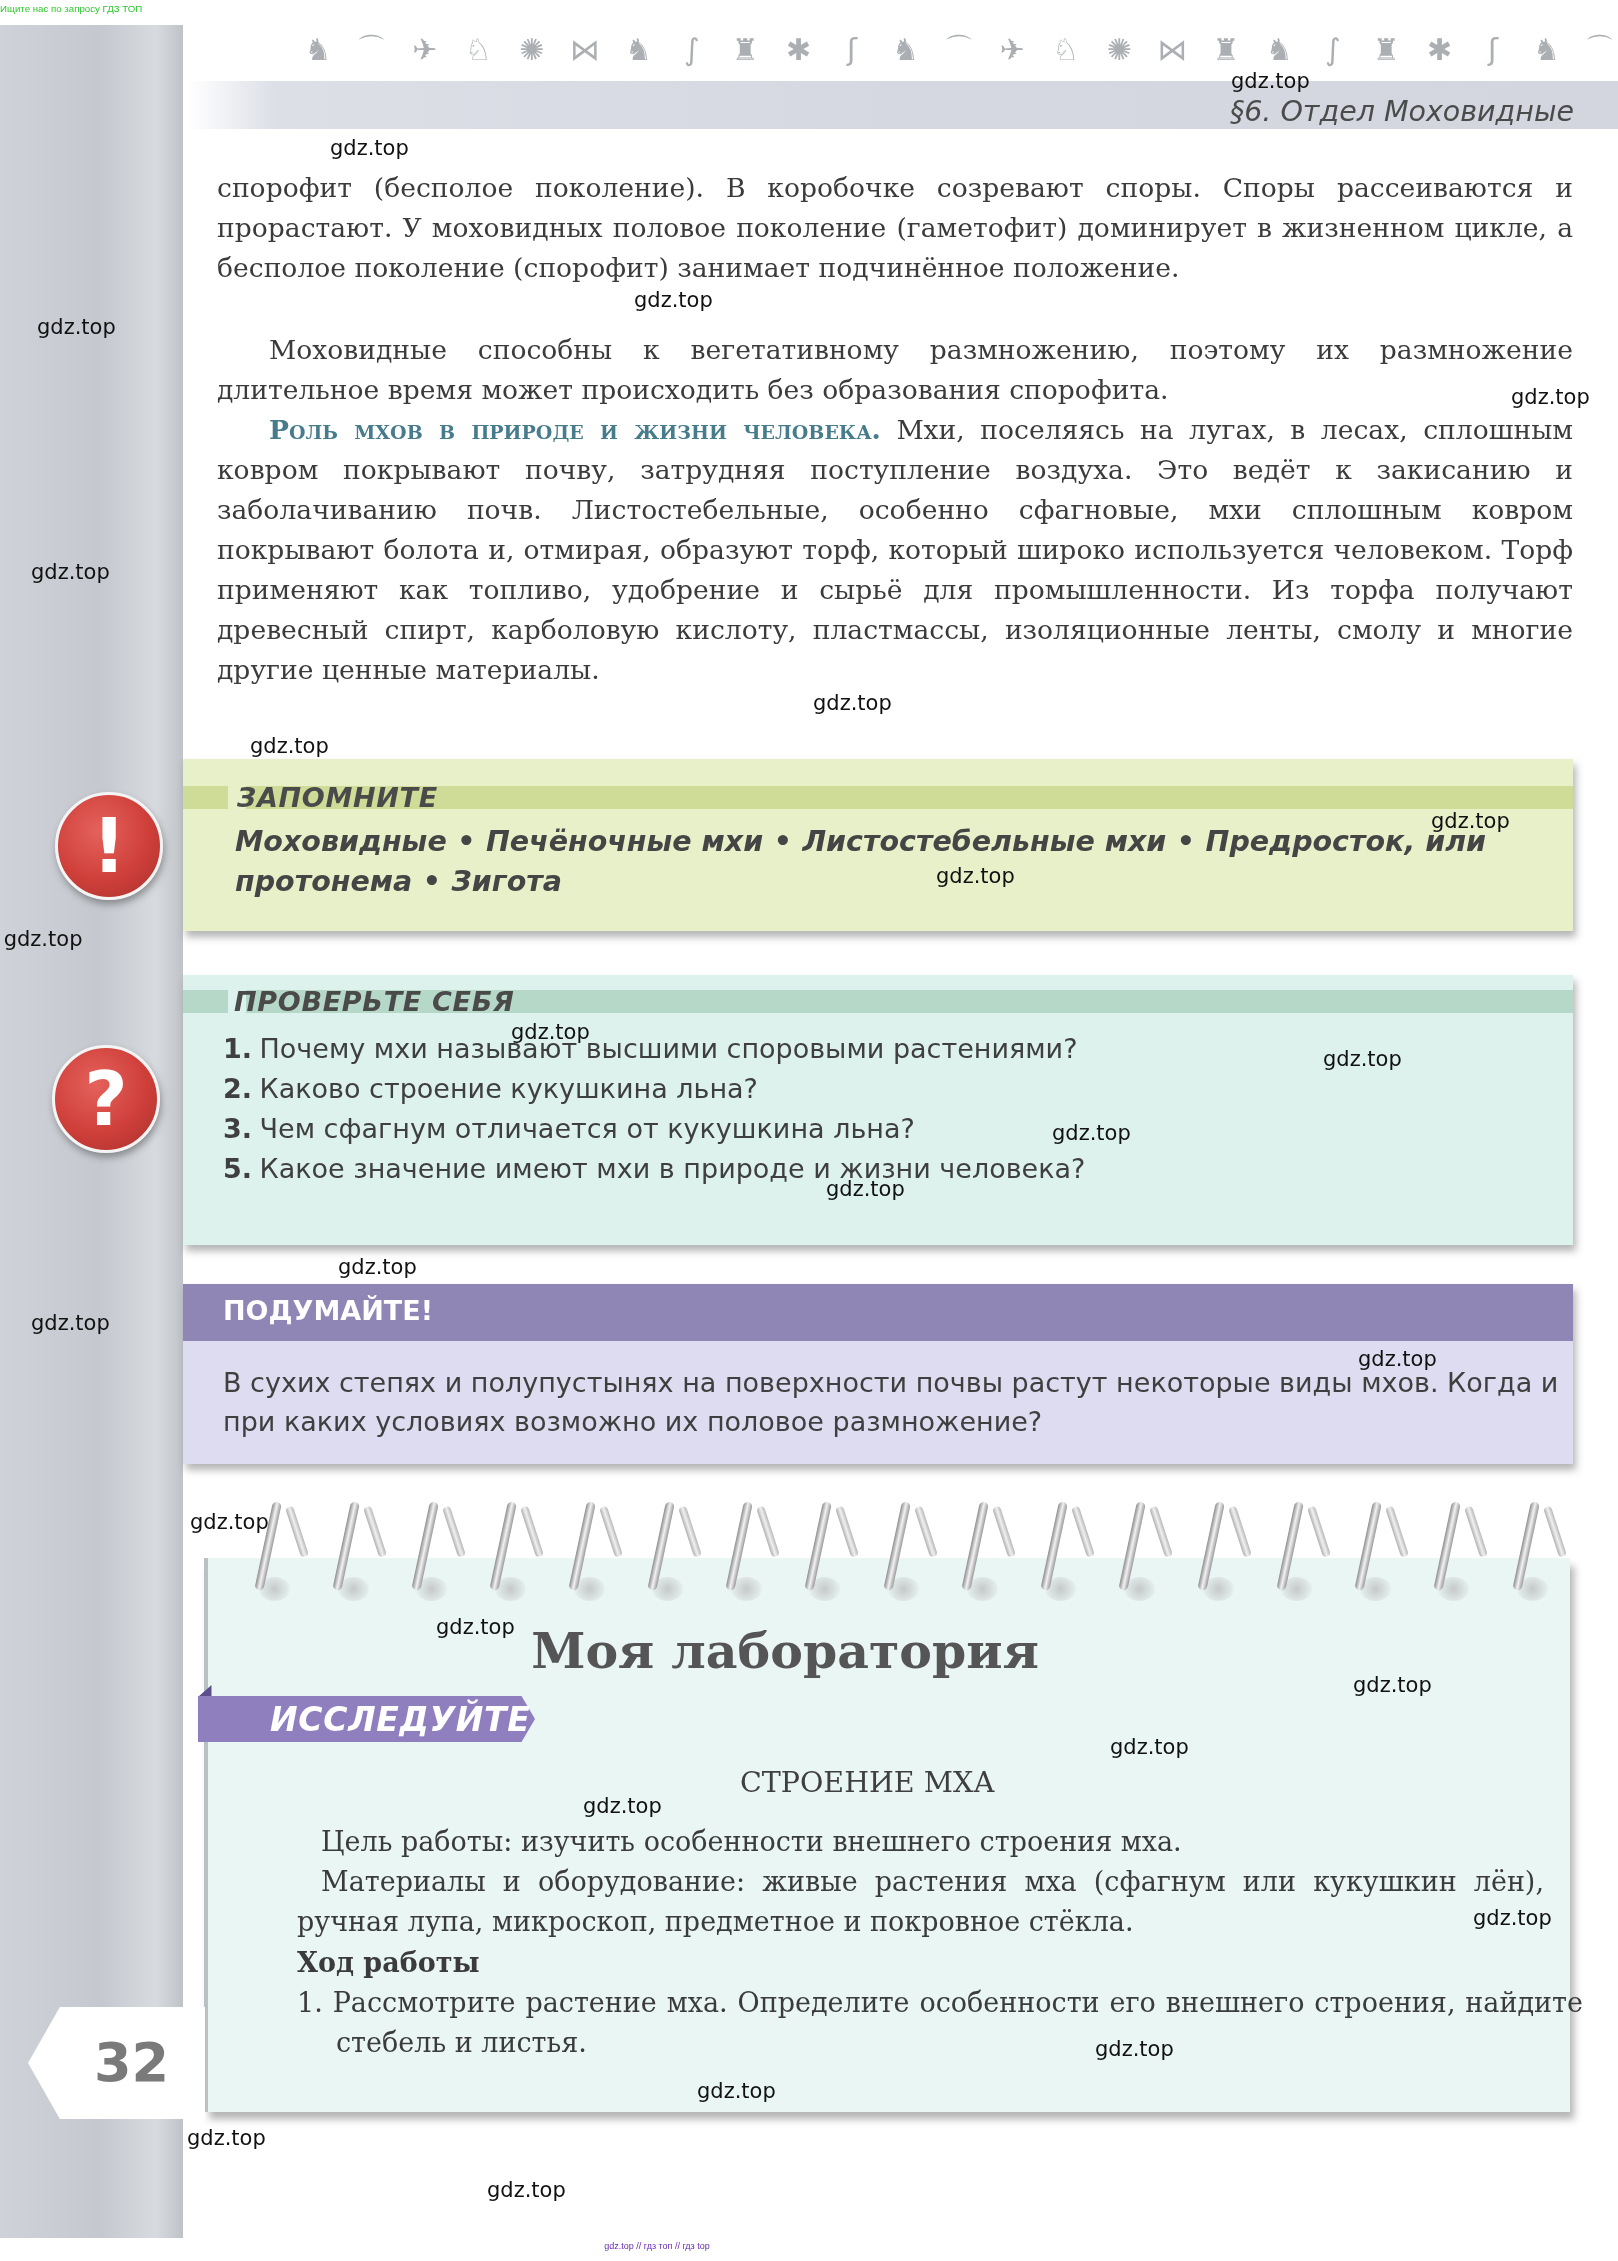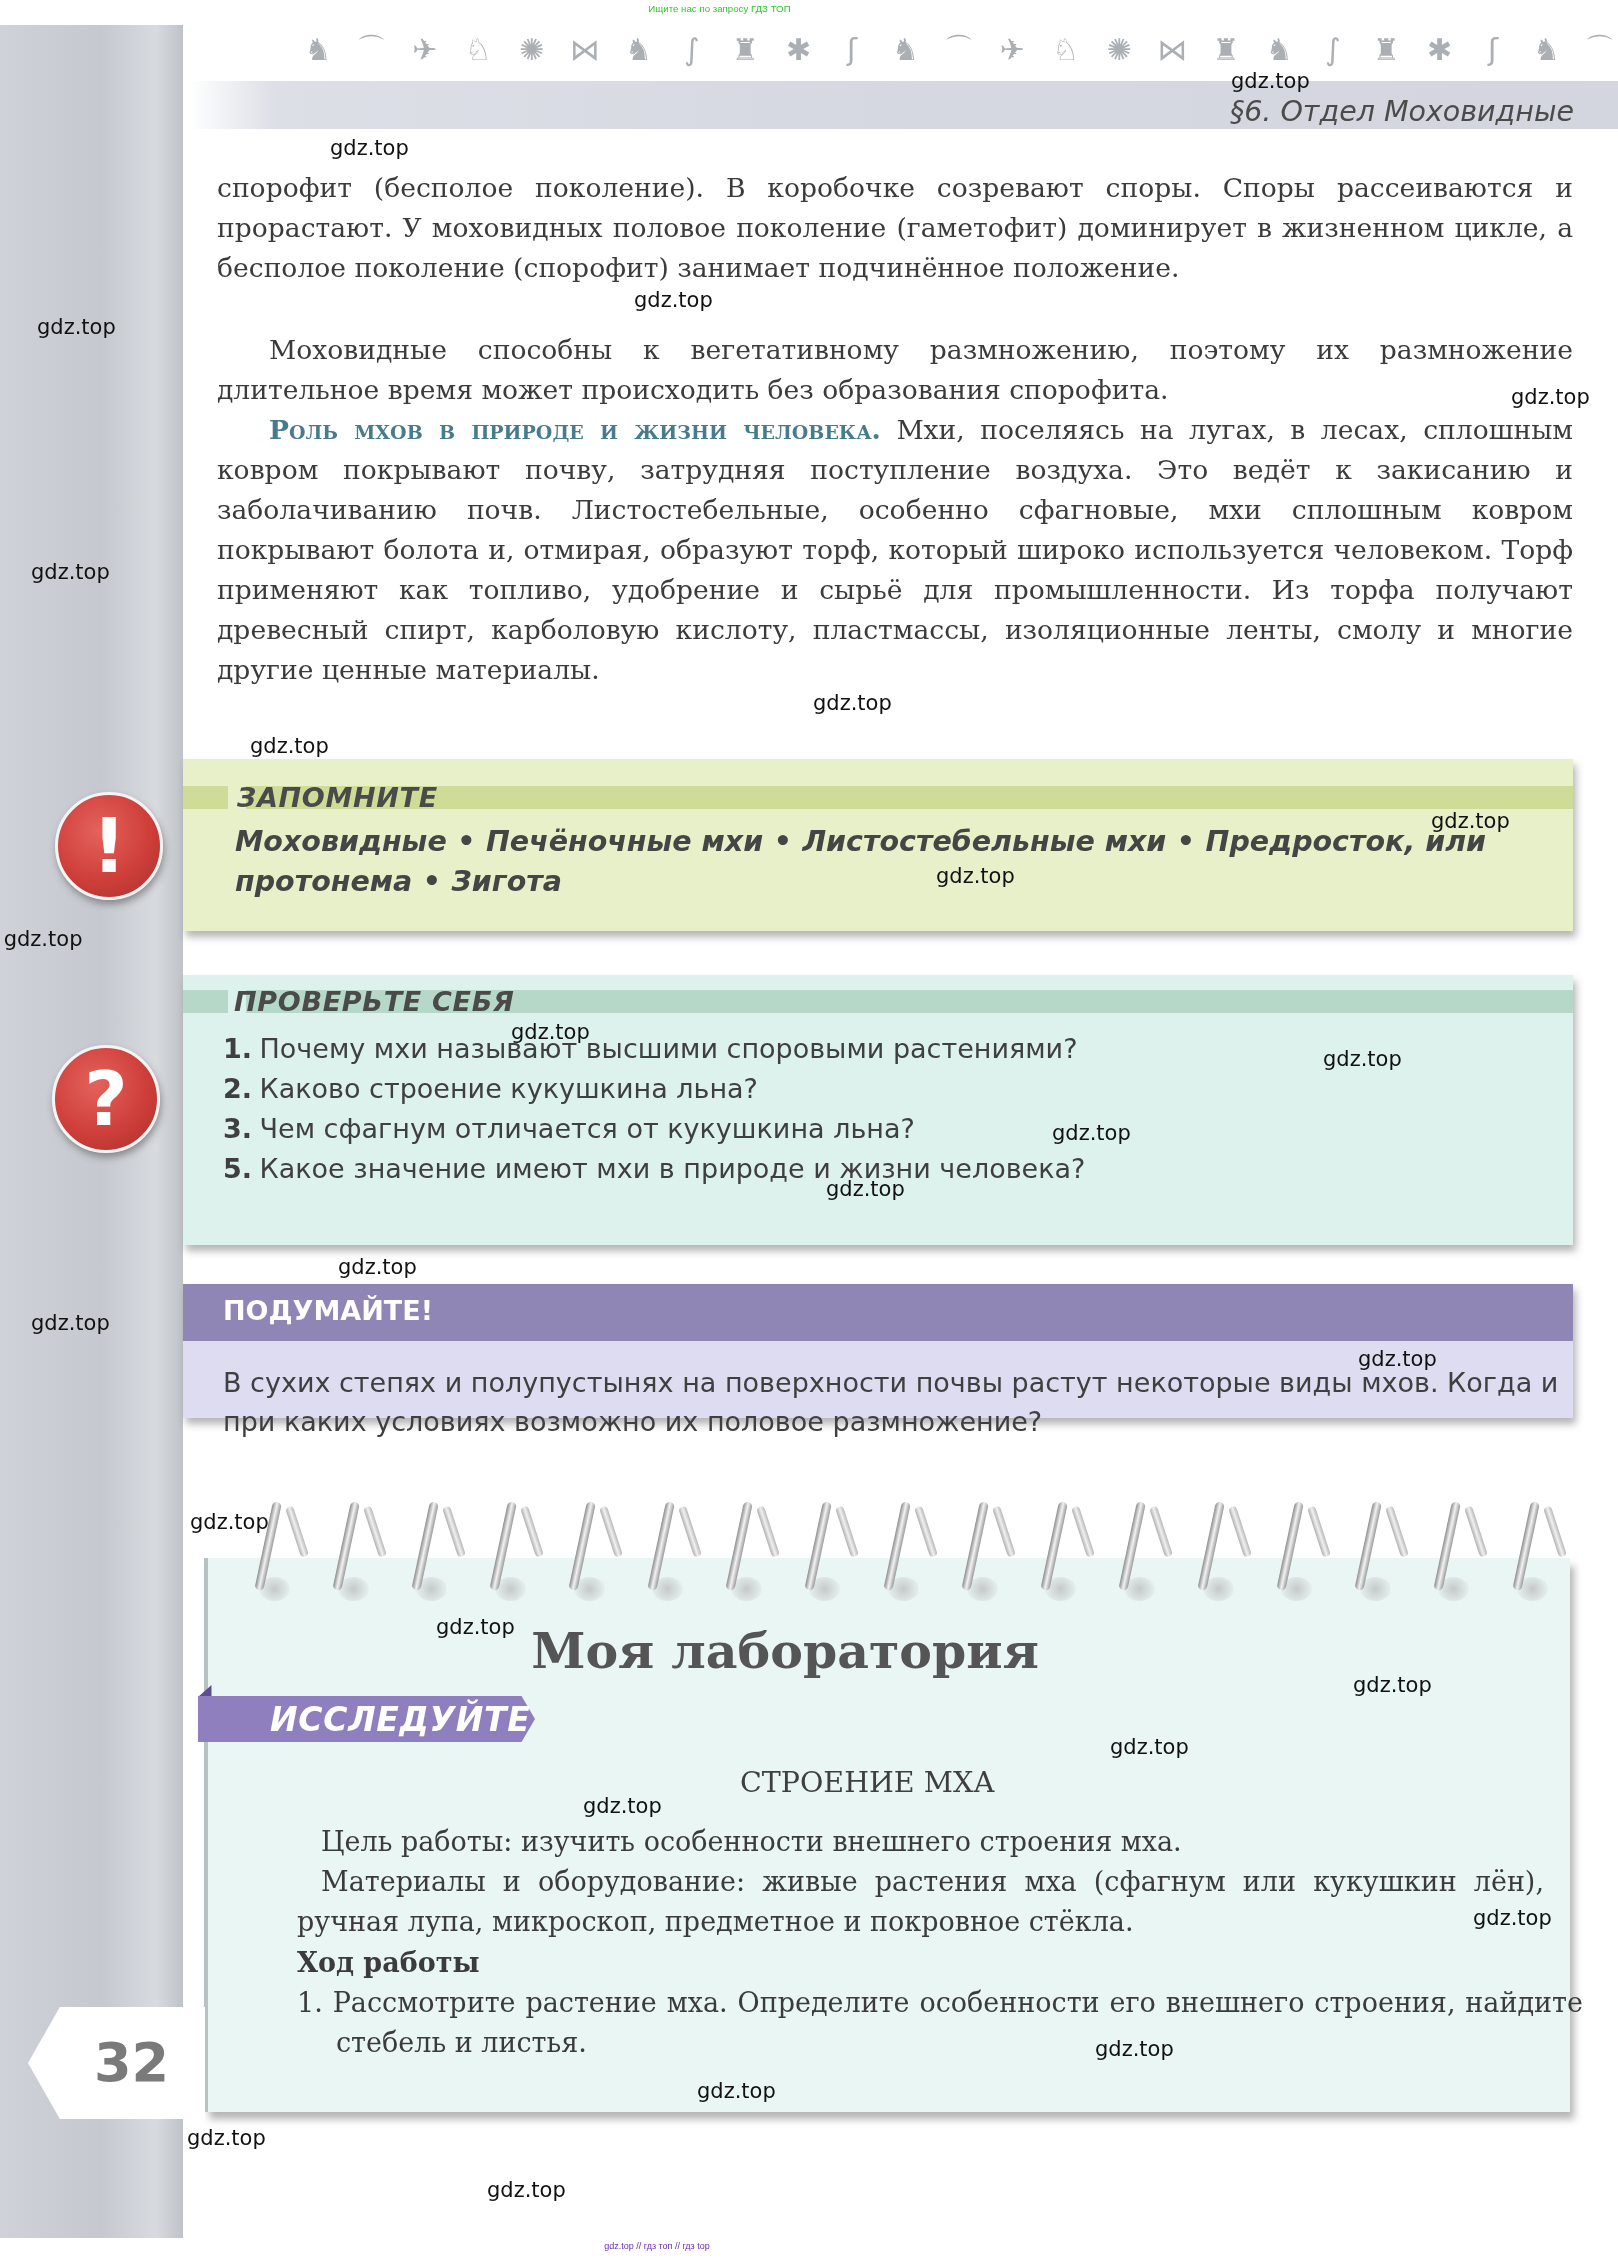--- a/index.html
+++ b/index.html
@@ -5,21 +5,21 @@
   html, body { margin: 0; padding: 0; }
   body {
     width: 1619px; height: 2261px; position: relative; overflow: hidden;
     background: #ffffff;
     font-family: "DejaVu Serif", serif;
     color: #3a3a3a;
   }
 
   
   .top-promo {
-    position: absolute; left: 0; width: 1439px; top: 3px; text-align: center;
+    position: absolute; left: 0; width: 1439px; top: 3px; 
     font-family: "Liberation Sans", sans-serif; font-size: 9.7px; color: #2ec62e;
   }
   .bottom-promo {
     position: absolute; left: 0; width: 1314px; top: 2241px; text-align: center;
     font-family: "Liberation Sans", sans-serif; font-size: 9px; color: #6a2bb5;
   }
 
   
   .left-margin {
     position: absolute; left: 0; top: 25px; width: 183px; height: 2213px;
@@ -83,21 +83,21 @@
   .check-box { top: 975px; height: 270px; background: #ddf2ec; }
   .check-stripe { position: absolute; left: 0; right: 0; top: 15px; height: 22.5px; background: #b6d8c8; }
   .check-title-bg { position: absolute; left: 45px; top: 9px; padding: 0 9px; background: #ddf2ec; height: 36px; }
   .check-title { left: 51px; top: 10.5px; font-size: 27px; }
   .questions {
     position: absolute; left: 40px; top: 54px; list-style: none; margin: 0; padding: 0;
     font-family: "DejaVu Sans", sans-serif; font-size: 27px; line-height: 40px; color: #3f3f3f;
   }
   .questions .num { font-weight: bold; margin-right: 7.5px; }
 
-  .think-box { top: 1284px; height: 134px; background: #dddcf0; }
+  .think-box { top: 1284px; height: 180px; background: #dddcf0; }
   .think-header { position: absolute; left: 0; right: 0; top: 0; height: 57px; background: #8f86b5; }
   .think-title {
     position: absolute; left: 40px; top: 10.5px; font-family: "DejaVu Sans", sans-serif;
     font-weight: bold; font-size: 27px; color: #ffffff;
   }
   .think-text {
     position: absolute; left: 40px; top: 79px; width: 1341px;
     font-family: "DejaVu Sans", sans-serif; font-size: 27px; line-height: 39px; color: #3f3f3f;
   }
 

